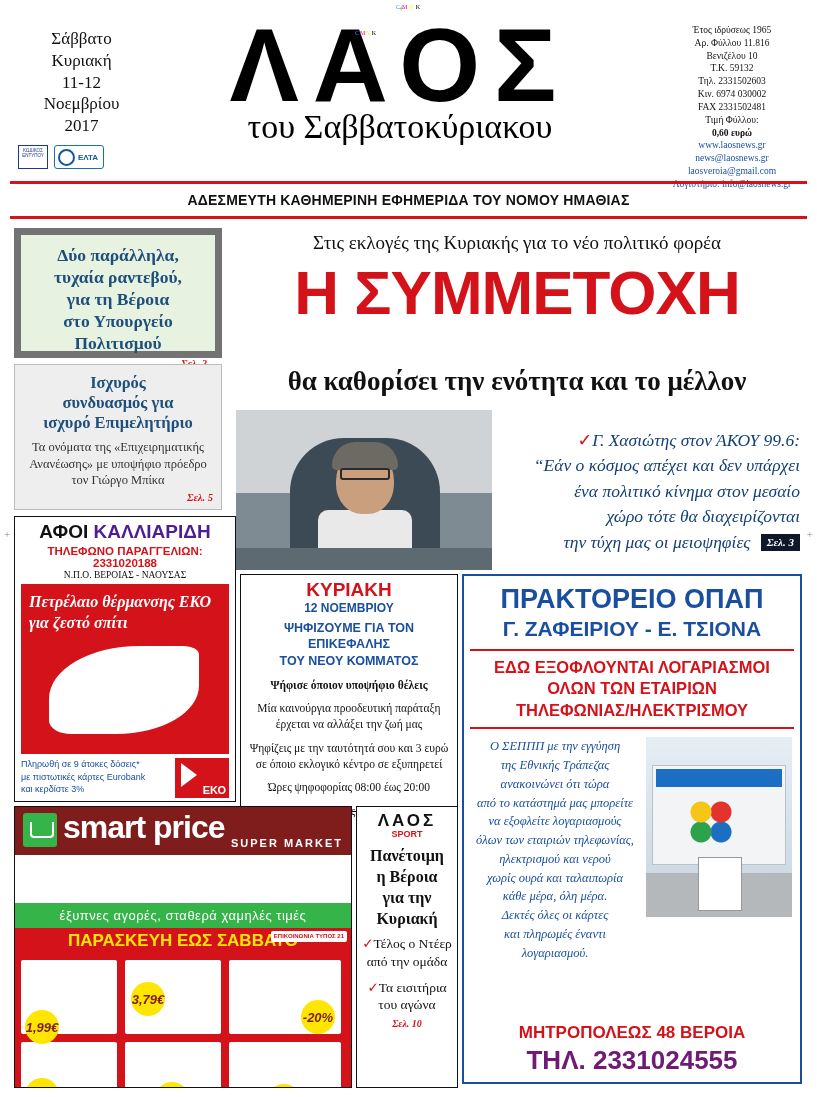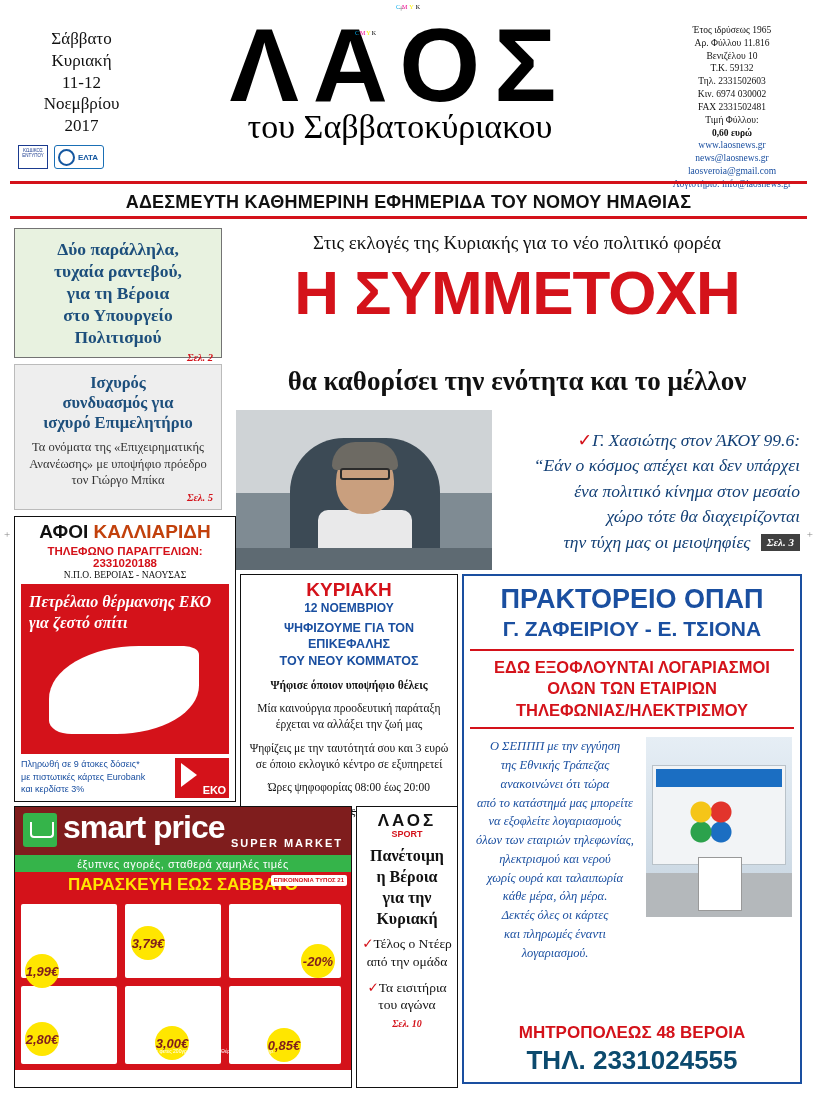--- a/index.html
+++ b/index.html
@@ -51,28 +51,28 @@
   .info-block {
     position: absolute; right: 10px; top: 24px; width: 150px; text-align: center;
     font-size: 9.5px; line-height: 1.35; color: #111;
   }
   .info-block .blue { color: #1a4fa0; }
   .info-block .price { font-weight: bold; }
 
   .red-rule { position: absolute; left: 10px; right: 10px; top: 181px; height: 3px; background: #d4121a; }
   .subtitle-bar {
     position: absolute; left: 0; right: 0; top: 192px; text-align: center;
-    font-family: "Liberation Sans", serif; font-weight: bold; font-size: 18px; color: #111; letter-spacing: 0.2px;
+    font-family: "Liberation Sans", serif; font-weight: bold; font-size: 14px; color: #111; letter-spacing: 0.2px;
   }
   .red-rule2 { position: absolute; left: 10px; right: 10px; top: 216px; height: 3px; background: #d4121a; }
 
   
   .lead-box {
     position: absolute; left: 14px; top: 228px; width: 208px; height: 130px;
-    background: #e8f2e0; border: 1px solid #737373; padding: 10px 8px 4px 8px;
+    background: #e8f2e0; border: 7px solid #737373; padding: 10px 8px 4px 8px;
   }
   .lead-box .txt {
     font-family: "Liberation Serif", serif; font-weight: bold; font-size: 17.5px; line-height: 1.25;
     color: #1d4f7c; text-align: center;
   }
   .sel { color: #d4121a; font-size: 10.5px; font-style: italic; text-align: right; margin-top: 4px; font-weight: bold; }
 
   .lead-box2 {
     position: absolute; left: 14px; top: 364px; width: 208px; height: 146px;
     background: #eeeeee; border: 1px solid #bbbbbb; padding: 8px 8px 4px 8px;
@@ -122,34 +122,34 @@
   .mp-table { position: absolute; left: 0; bottom: 0; width: 100%; height: 22px; background: #5e6a72; }
 
   
   .quote-box {
     position: absolute; left: 500px; top: 428px; width: 300px; height: 145px;
     text-align: right; font-family: "Liberation Serif", serif; font-style: italic;
     font-size: 17.5px; line-height: 1.45; color: #123f75;
   }
   .quote-box .check { color: #d4121a; font-style: normal; }
   .sel-badge {
-    display: inline-block; background: #404040; color: #fff; font-style: italic; font-weight: bold;
+    display: inline-block; background: #0f172a; color: #fff; font-style: italic; font-weight: bold;
     font-size: 11px; padding: 1px 6px; margin-left: 6px; vertical-align: 2px;
   }
 
   
   .eko-ad {
     position: absolute; left: 14px; top: 516px; width: 222px; height: 286px;
     border: 1px solid #111; background: #fff; overflow: hidden;
   }
   .eko-hd {
     text-align: center; font-family: "Liberation Sans", sans-serif; font-weight: bold;
     font-size: 19px; color: #111; padding-top: 4px;
   }
-  .eko-hd .blue { color: #c2410c; }
+  .eko-hd .blue { color: #4c1d95; }
   .eko-phone {
     text-align: center; font-family: "Liberation Sans", sans-serif; font-weight: bold;
     font-size: 11.5px; color: #d4121a; margin-top: 2px;
   }
   .eko-sub { text-align: center; font-size: 9.5px; color: #111; margin-top: 1px; }
   .eko-red { margin: 4px 6px 0 6px; background: #d4121a; height: 170px; position: relative; }
   .eko-red .cap {
     position: absolute; left: 8px; top: 8px; color: #fff; font-family: "Liberation Serif", serif;
     font-style: italic; font-weight: bold; font-size: 16px; line-height: 1.3;
   }
@@ -217,21 +217,21 @@
   .op-board { position: absolute; left: 52px; bottom: 6px; width: 44px; height: 54px; background: #fff; border: 1px solid #999; }
   .opap-foot {
     position: absolute; left: 6px; right: 6px; bottom: 6px;
   }
   .opap-addr {
     text-align: center; font-family: "Liberation Sans", sans-serif; font-weight: bold;
     font-size: 17px; color: #d4121a;
   }
   .opap-tel {
     text-align: center; font-family: "Liberation Sans", sans-serif; font-weight: bold;
-    font-size: 26px; color: #0c4a6e; margin-top: 2px;
+    font-size: 26px; color: #701a75; margin-top: 2px;
   }
 
   
   .smart {
     position: absolute; left: 14px; top: 806px; width: 338px; height: 282px;
     border: 1px solid #111; background: #fff; overflow: hidden;
   }
   .sm-top { height: 48px; background: #7f1d1d; position: relative; }
   .sm-cart {
     position: absolute; left: 8px; top: 6px; width: 34px; height: 34px; background: #35b44a;
@@ -243,22 +243,22 @@
   }
   .sm-title {
     position: absolute; left: 48px; top: 2px; color: #fff; font-family: "Liberation Sans", sans-serif;
     font-weight: bold; font-size: 32px; letter-spacing: -1px;
   }
   .sm-super {
     position: absolute; right: 8px; top: 30px; color: #fff; font-family: "Liberation Sans", sans-serif;
     font-weight: bold; font-size: 11px; letter-spacing: 2px;
   }
   .sm-tag {
-    height: 17px; background: #35b44a; color: #fff; font-family: "Liberation Sans", sans-serif;
-    font-size: 11px; display: flex; align-items: center; justify-content: center; letter-spacing: 0.5px;
+    height: 25px; background: #35b44a; color: #fff; font-family: "Liberation Sans", sans-serif;
+    font-size: 13px; display: flex; align-items: center; justify-content: center; letter-spacing: 0.5px; margin-top: 48px;
   }
   .sm-days {
     height: 26px; background: #d4121a; color: #fff; font-family: "Liberation Sans", sans-serif;
     font-weight: bold; font-size: 17px; display: flex; align-items: center; justify-content: center; gap: 8px;
     position: relative;
   }
   .sm-days .yellow { color: #ffe600; }
   .sm-days .badge {
     position: absolute; right: 4px; top: 3px; background: #fff; color: #d4121a; font-size: 6px;
     padding: 2px 3px; line-height: 1.1; text-align: center; border-radius: 2px;

